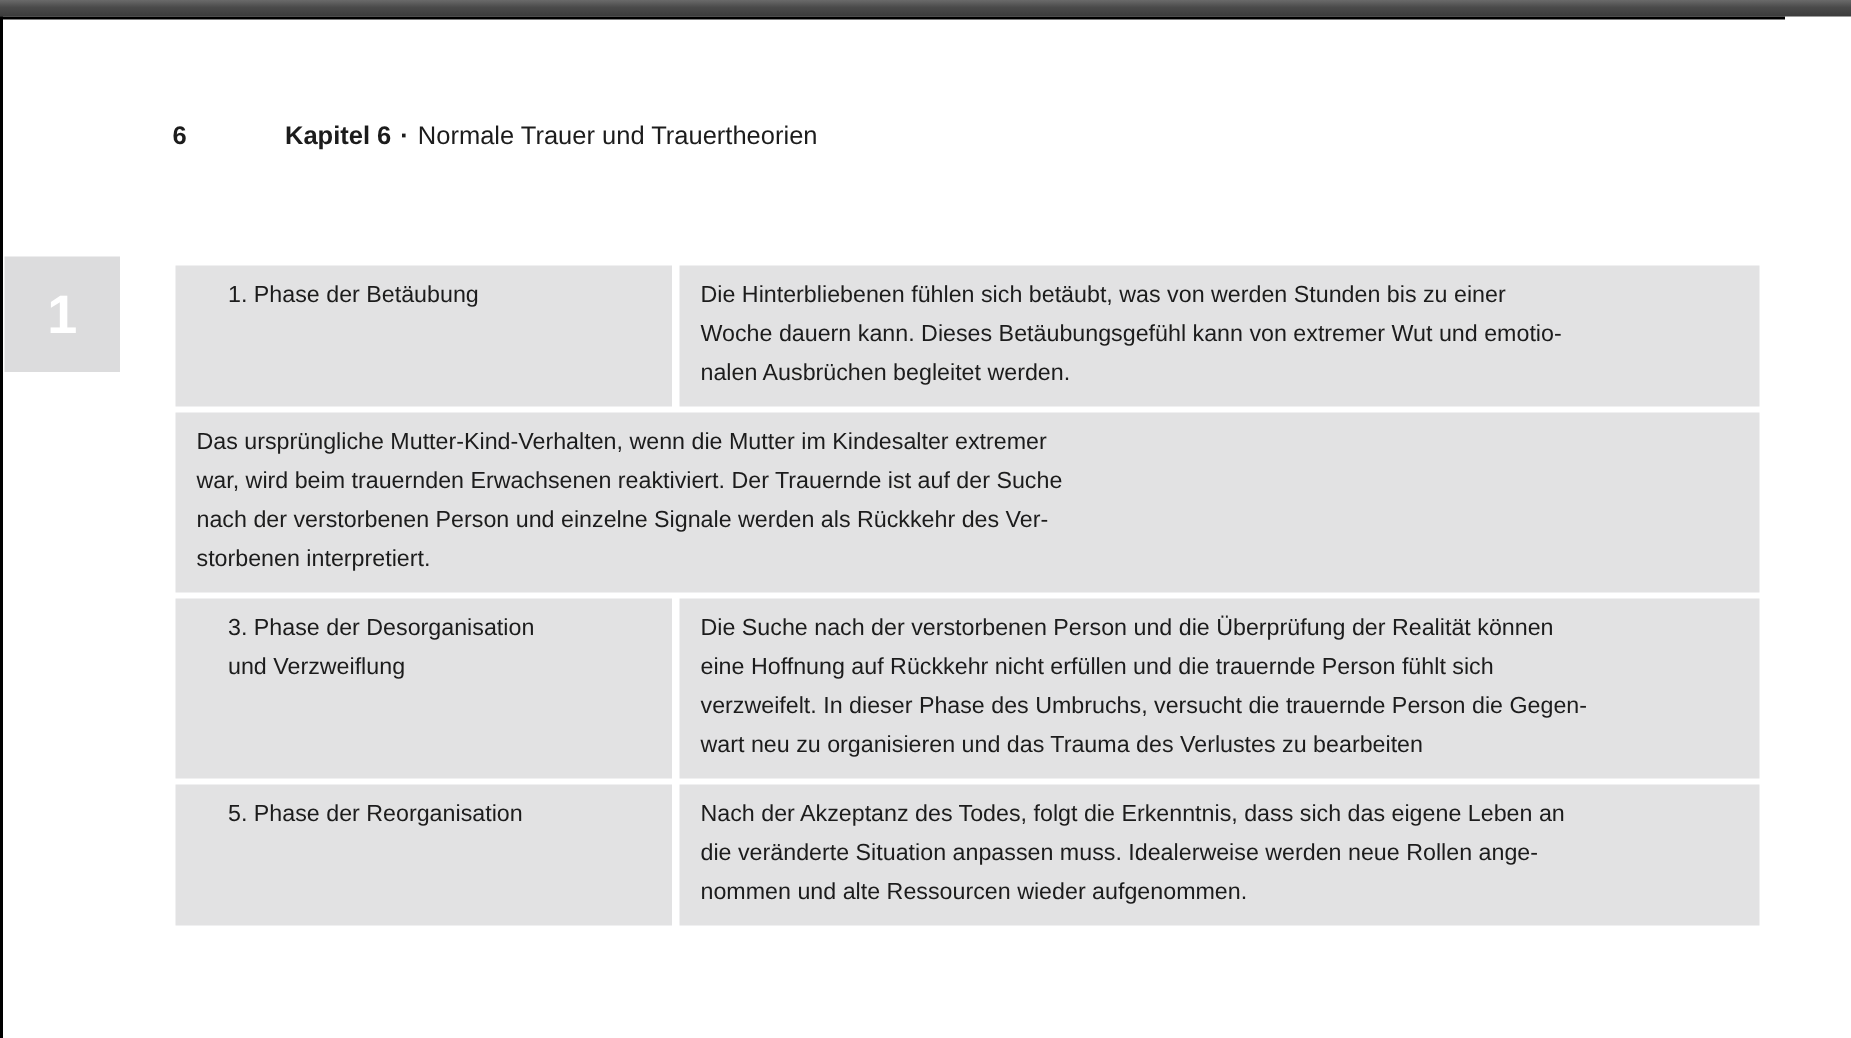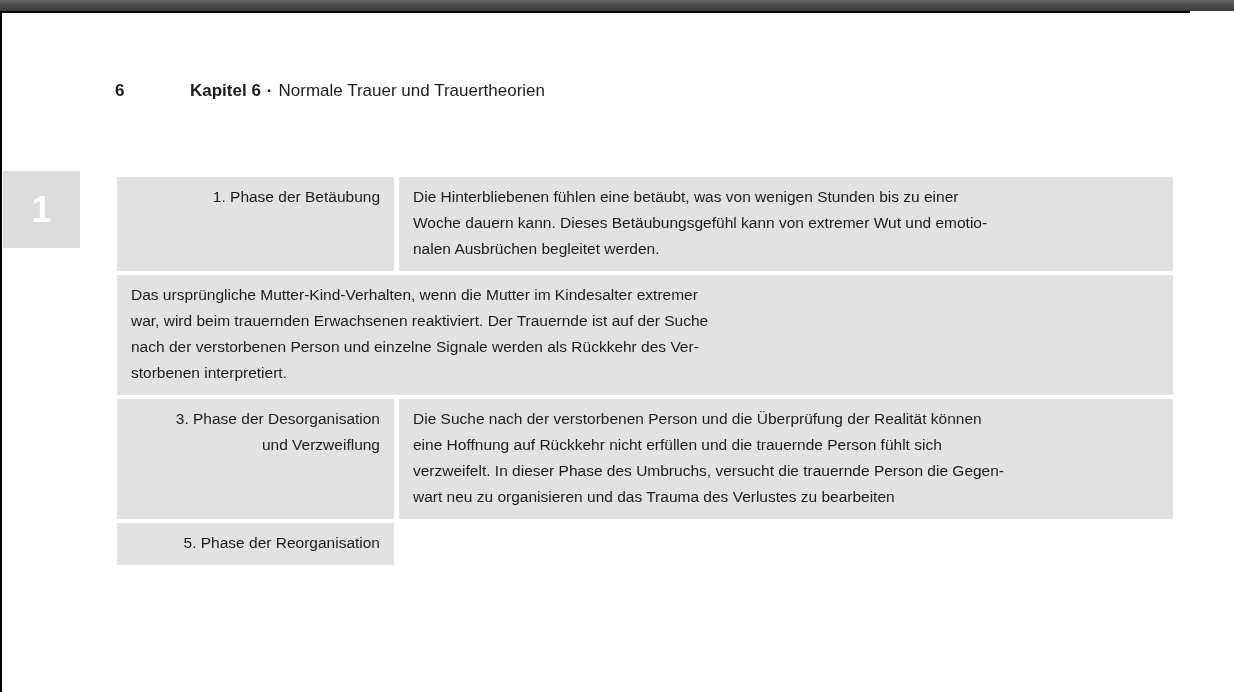--- a/index.html
+++ b/index.html
@@ -28,21 +28,21 @@
   .caption{height:38px;background:var(--caption_bg);display:flex;align-items:center;
     padding-left:35px;font-size:15.5px;}
   .table-icon{width:14px;height:14px;background:#0a0a0a;border-radius:3px;
     display:inline-flex;align-items:center;justify-content:center;margin-right:10px;flex:none;}
   .table-icon i{display:block;width:5px;height:5px;background:#fff;border-radius:1px;}
   .caption b{margin-right:14px;}
   .rows{display:flex;flex-direction:column;gap:4px;margin-top:5px;}
   .row{display:flex;gap:5px;}
   .cell{background:var(--cell_bg);font-size:15.5px;line-height:26px;
     white-space:pre-line;padding:7px 14px 9px 14px;}
-  .cell-phase{width:277px;flex:none;padding-left:35px;text-align:right;}
+  .cell-phase{width:331px;flex:none;padding-left:35px;}
   .cell-desc{flex:1;}
 </style>
 </head>
 <body>
 
 <div class="topbar"></div>
 <div class="border-top"></div>
 <div class="border-left"></div>
 
 <div class="margin-tab">
@@ -53,35 +53,38 @@
   <span class="page-num">6</span>
   <span class="chapter-label">Kapitel 6</span>
   <span class="sep">·</span>
   <span class="chapter-title">Normale Trauer und Trauertheorien</span>
 </div>
 
 <div class="grief-table">
   <div class="rows">
     <div class="row">
       <div class="cell cell-phase">1. Phase der Betäubung</div>
-      <div class="cell cell-desc">Die Hinterbliebenen fühlen eine betäubt, was von wenigen Stunden bis zu einer
+      <div class="cell cell-desc">Die Hinterbliebenen fühlen sich betäubt, was von werden Stunden bis zu einer
 Woche dauern kann. Dieses Betäubungsgefühl kann von extremer Wut und emotio-
 nalen Ausbrüchen begleitet werden.</div>
     </div>
     <div class="row">
       <div class="cell cell-desc">Das ursprüngliche Mutter-Kind-Verhalten, wenn die Mutter im Kindesalter extremer
 war, wird beim trauernden Erwachsenen reaktiviert. Der Trauernde ist auf der Suche
 nach der verstorbenen Person und einzelne Signale werden als Rückkehr des Ver-
 storbenen interpretiert.</div>
     </div>
     <div class="row">
       <div class="cell cell-phase">3. Phase der Desorganisation
 und Verzweiflung</div>
       <div class="cell cell-desc">Die Suche nach der verstorbenen Person und die Überprüfung der Realität können
 eine Hoffnung auf Rückkehr nicht erfüllen und die trauernde Person fühlt sich
 verzweifelt. In dieser Phase des Umbruchs, versucht die trauernde Person die Gegen-
 wart neu zu organisieren und das Trauma des Verlustes zu bearbeiten</div>
     </div>
     <div class="row">
       <div class="cell cell-phase">5. Phase der Reorganisation</div>
+      <div class="cell cell-desc">Nach der Akzeptanz des Todes, folgt die Erkenntnis, dass sich das eigene Leben an
+die veränderte Situation anpassen muss. Idealerweise werden neue Rollen ange-
+nommen und alte Ressourcen wieder aufgenommen.</div>
     </div>
   </div>
 </div>
 
 </body></html>

